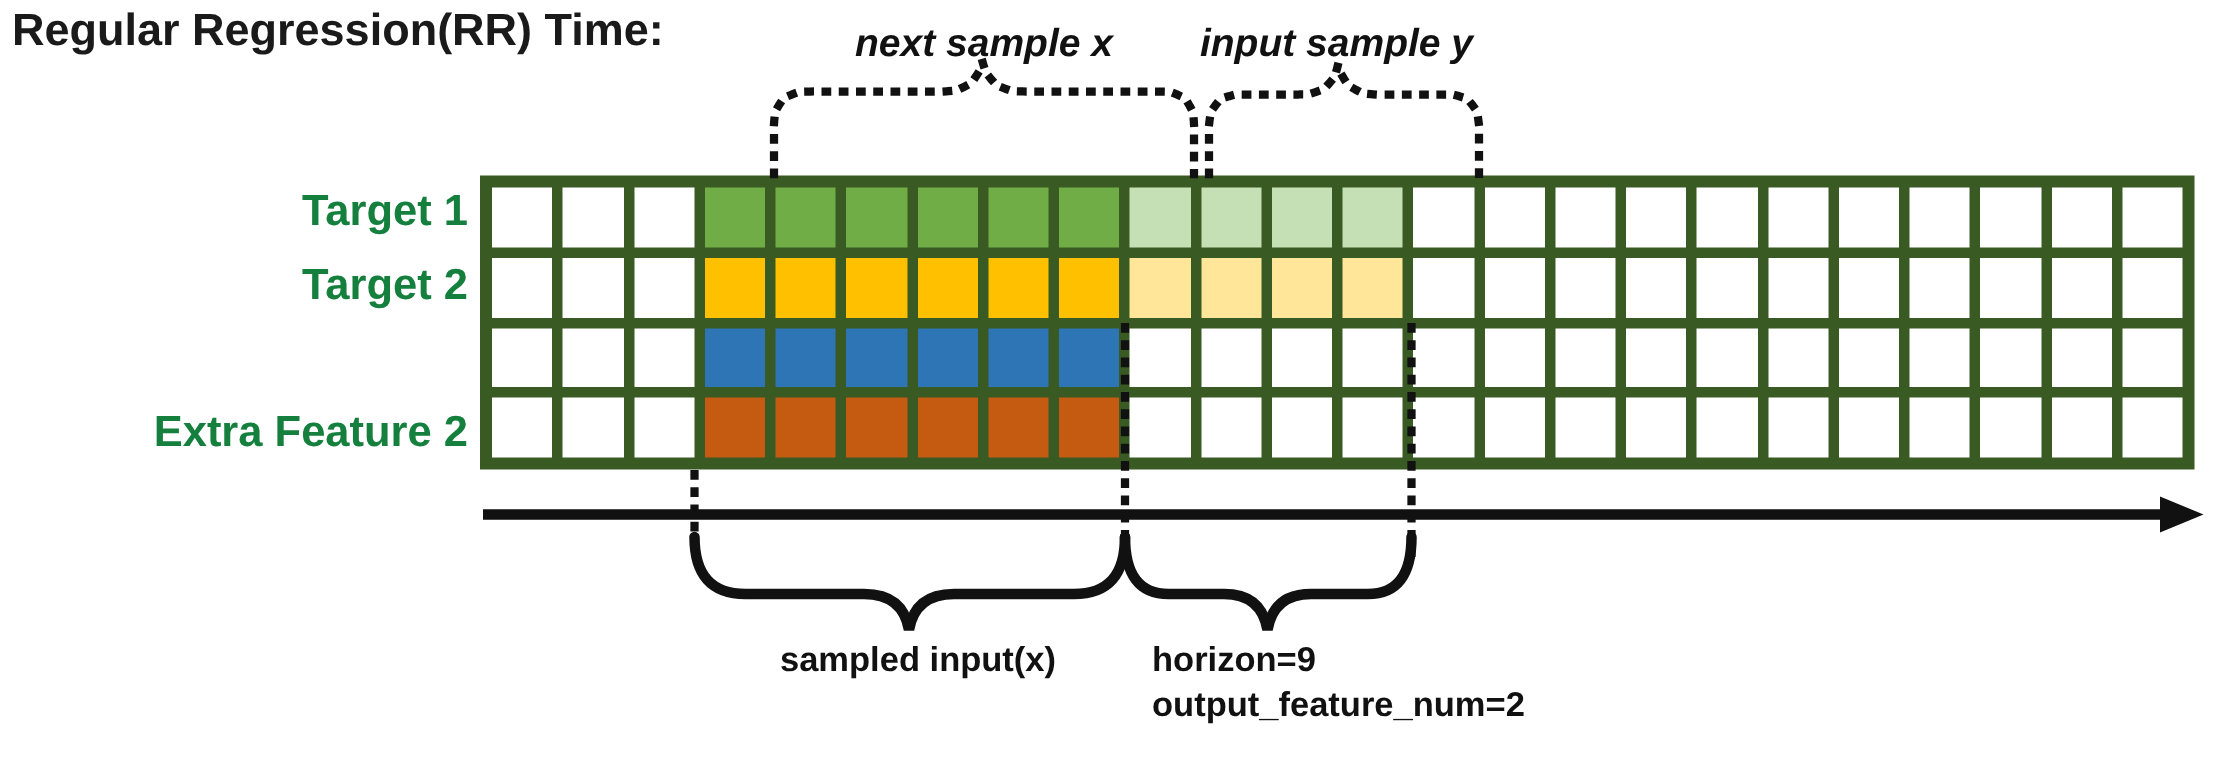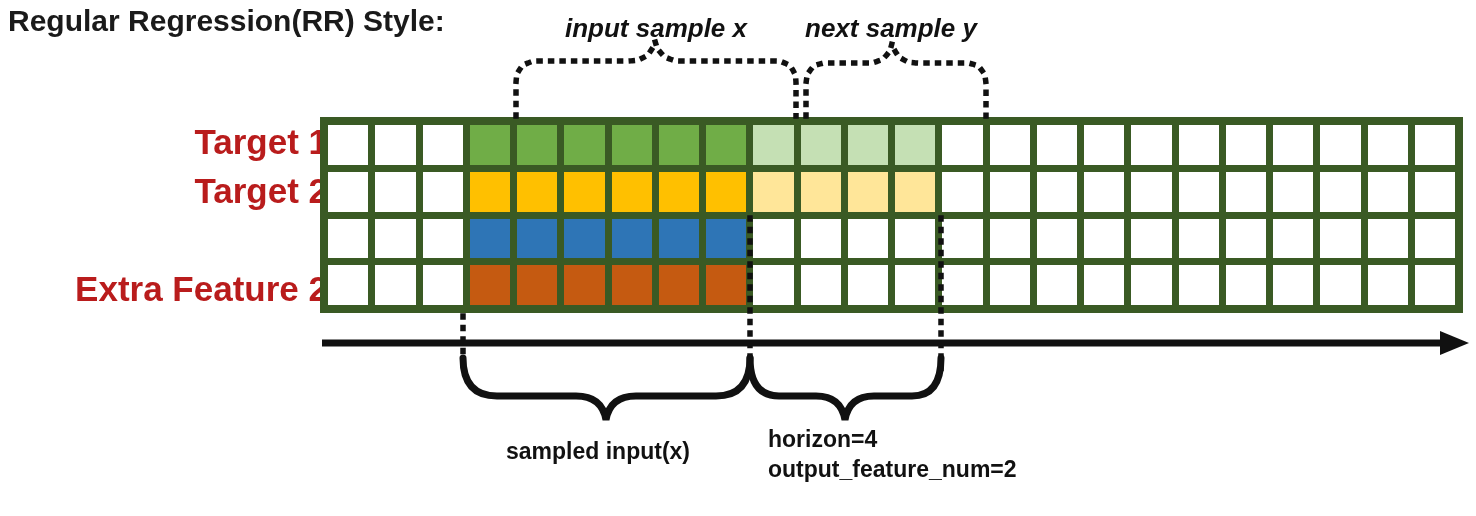--- a/index.html
+++ b/index.html
@@ -4,22 +4,22 @@
 <style>
   html,body{margin:0;padding:0;background:#fff;}
   .canvas{
     position:relative;width:1476px;height:516px;background:#ffffff;
     font-family:"Liberation Sans",sans-serif;color:#111;overflow:hidden;
   }
   .title{
     position:absolute;left:8px;top:4px;font-size:30px;font-weight:700;color:#1a1a1a;
   }
   .row-label{
-    position:absolute;left:16px;width:312px;height:49px;line-height:49px;
-    text-align:right;font-size:35px;font-weight:700;color:#b91c1c;white-space:nowrap;
+    position:absolute;left:0;width:312px;height:49px;line-height:49px;
+    text-align:right;font-size:29px;font-weight:700;color:#15803d;white-space:nowrap;
   }
   .grid{
     position:absolute;left:320px;top:117px;width:1143px;height:196px;
     background:#3A5A24;display:grid;grid-template-columns:repeat(24,1fr);
     grid-template-rows:repeat(4,1fr);gap:7px;padding:8px;box-sizing:border-box;
   }
   .cell{background:#ffffff;}
   .overlay{position:absolute;left:0;top:0;width:1476px;height:516px;pointer-events:none;}
   .sample-label{
     position:absolute;top:13px;width:250px;text-align:center;
@@ -28,29 +28,29 @@
   .sample-label.x{left:531px;}
   .sample-label.y{left:766px;}
   .time-label{
     position:absolute;left:170px;top:326px;width:135px;text-align:right;
     font-size:29px;font-weight:700;color:#111;
   }
   .ann-block{
     position:absolute;top:424px;font-size:23px;font-weight:700;color:#111;
     line-height:30px;white-space:nowrap;
   }
-  .ann-block.input{left:506px;margin-top:12px;}
+  .ann-block.input{left:520px;}
   .ann-block.output{left:768px;}
 </style>
 </head>
 <body>
 
 <div class="canvas">
 
-  <div class="title">Regular Regression(RR) Style:</div>
+  <div class="title">Regular Regression(RR) Time:</div>
 
   <div class="row-label" style="top:117px">Target 1</div>
   <div class="row-label" style="top:166px">Target 2</div>
   <div class="row-label" style="top:264px">Extra Feature 2</div>
 
   <div class="grid" id="ts-grid" style="background: rgb(58, 90, 36);">
       <div class="cell" style="background: rgb(255, 255, 255);"></div>
       <div class="cell" style="background: rgb(255, 255, 255);"></div>
       <div class="cell" style="background: rgb(255, 255, 255);"></div>
       <div class="cell" style="background: rgb(112, 173, 71);"></div>
@@ -159,26 +159,26 @@
     <path d="M 941 218 L 941 370" fill="none" stroke="#111" stroke-width="5.5" stroke-dasharray="1 10.5" stroke-linecap="square"></path>
 
     <line x1="322" y1="343" x2="1440" y2="343" stroke="#111" stroke-width="7"></line>
     <polygon points="1440,331 1440,355 1469,343" fill="#111"></polygon>
 
     <path d="M 463 358 Q 463 396 497 396 L 576 396 Q 602 396 606 420 Q 610 396 636 396 L 716 396 Q 750 396 750 358" fill="none" stroke="#111" stroke-width="7" stroke-linecap="round"></path>
 
     <path d="M 750 358 Q 750 396 779 396 L 816 396 Q 841 396 845 420 Q 849 396 874 396 L 912 396 Q 941 396 941 358" fill="none" stroke="#111" stroke-width="7" stroke-linecap="round"></path>
   </svg>
 
-  <div class="sample-label x">input sample x</div>
-  <div class="sample-label y">next sample y</div>
+  <div class="sample-label x">next sample x</div>
+  <div class="sample-label y">input sample y</div>
 
 
   <div class="ann-block input">
     <div>sampled input(x)</div>
   </div>
 
   <div class="ann-block output">
-    <div>horizon=4</div>
+    <div>horizon=9</div>
     <div>output_feature_num=2</div>
   </div>
 
 </div>
 
 </body></html>

